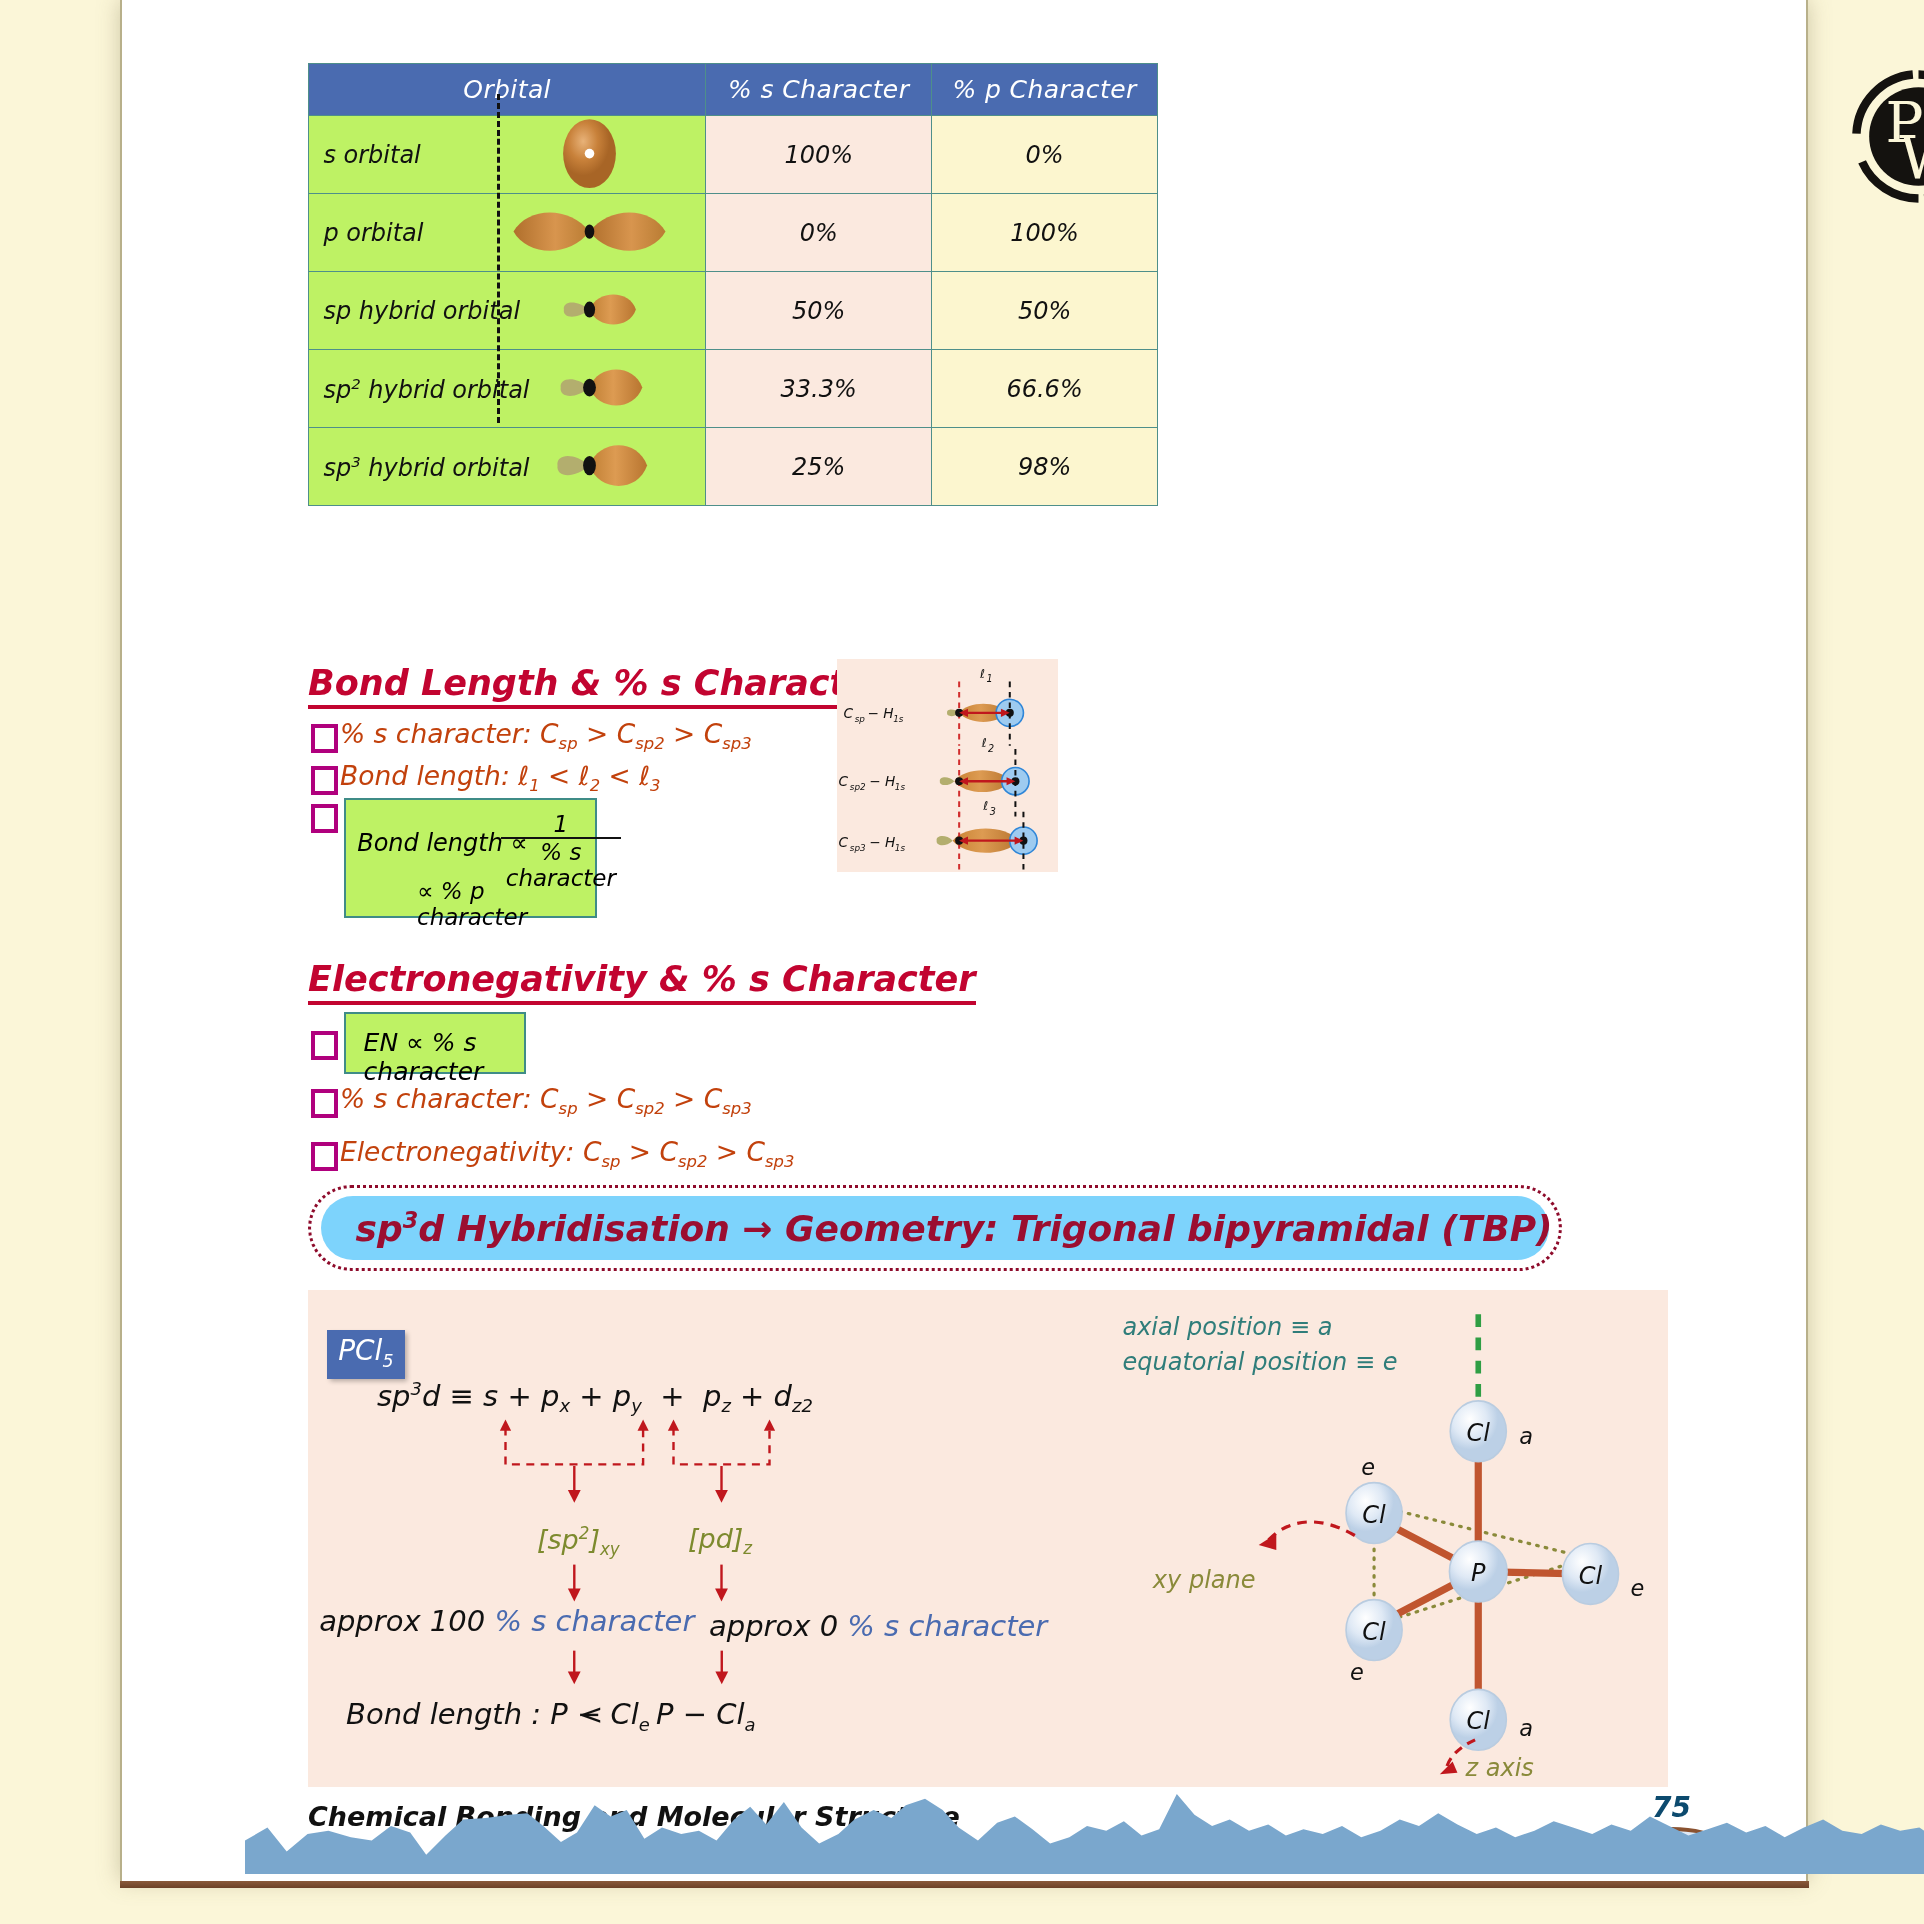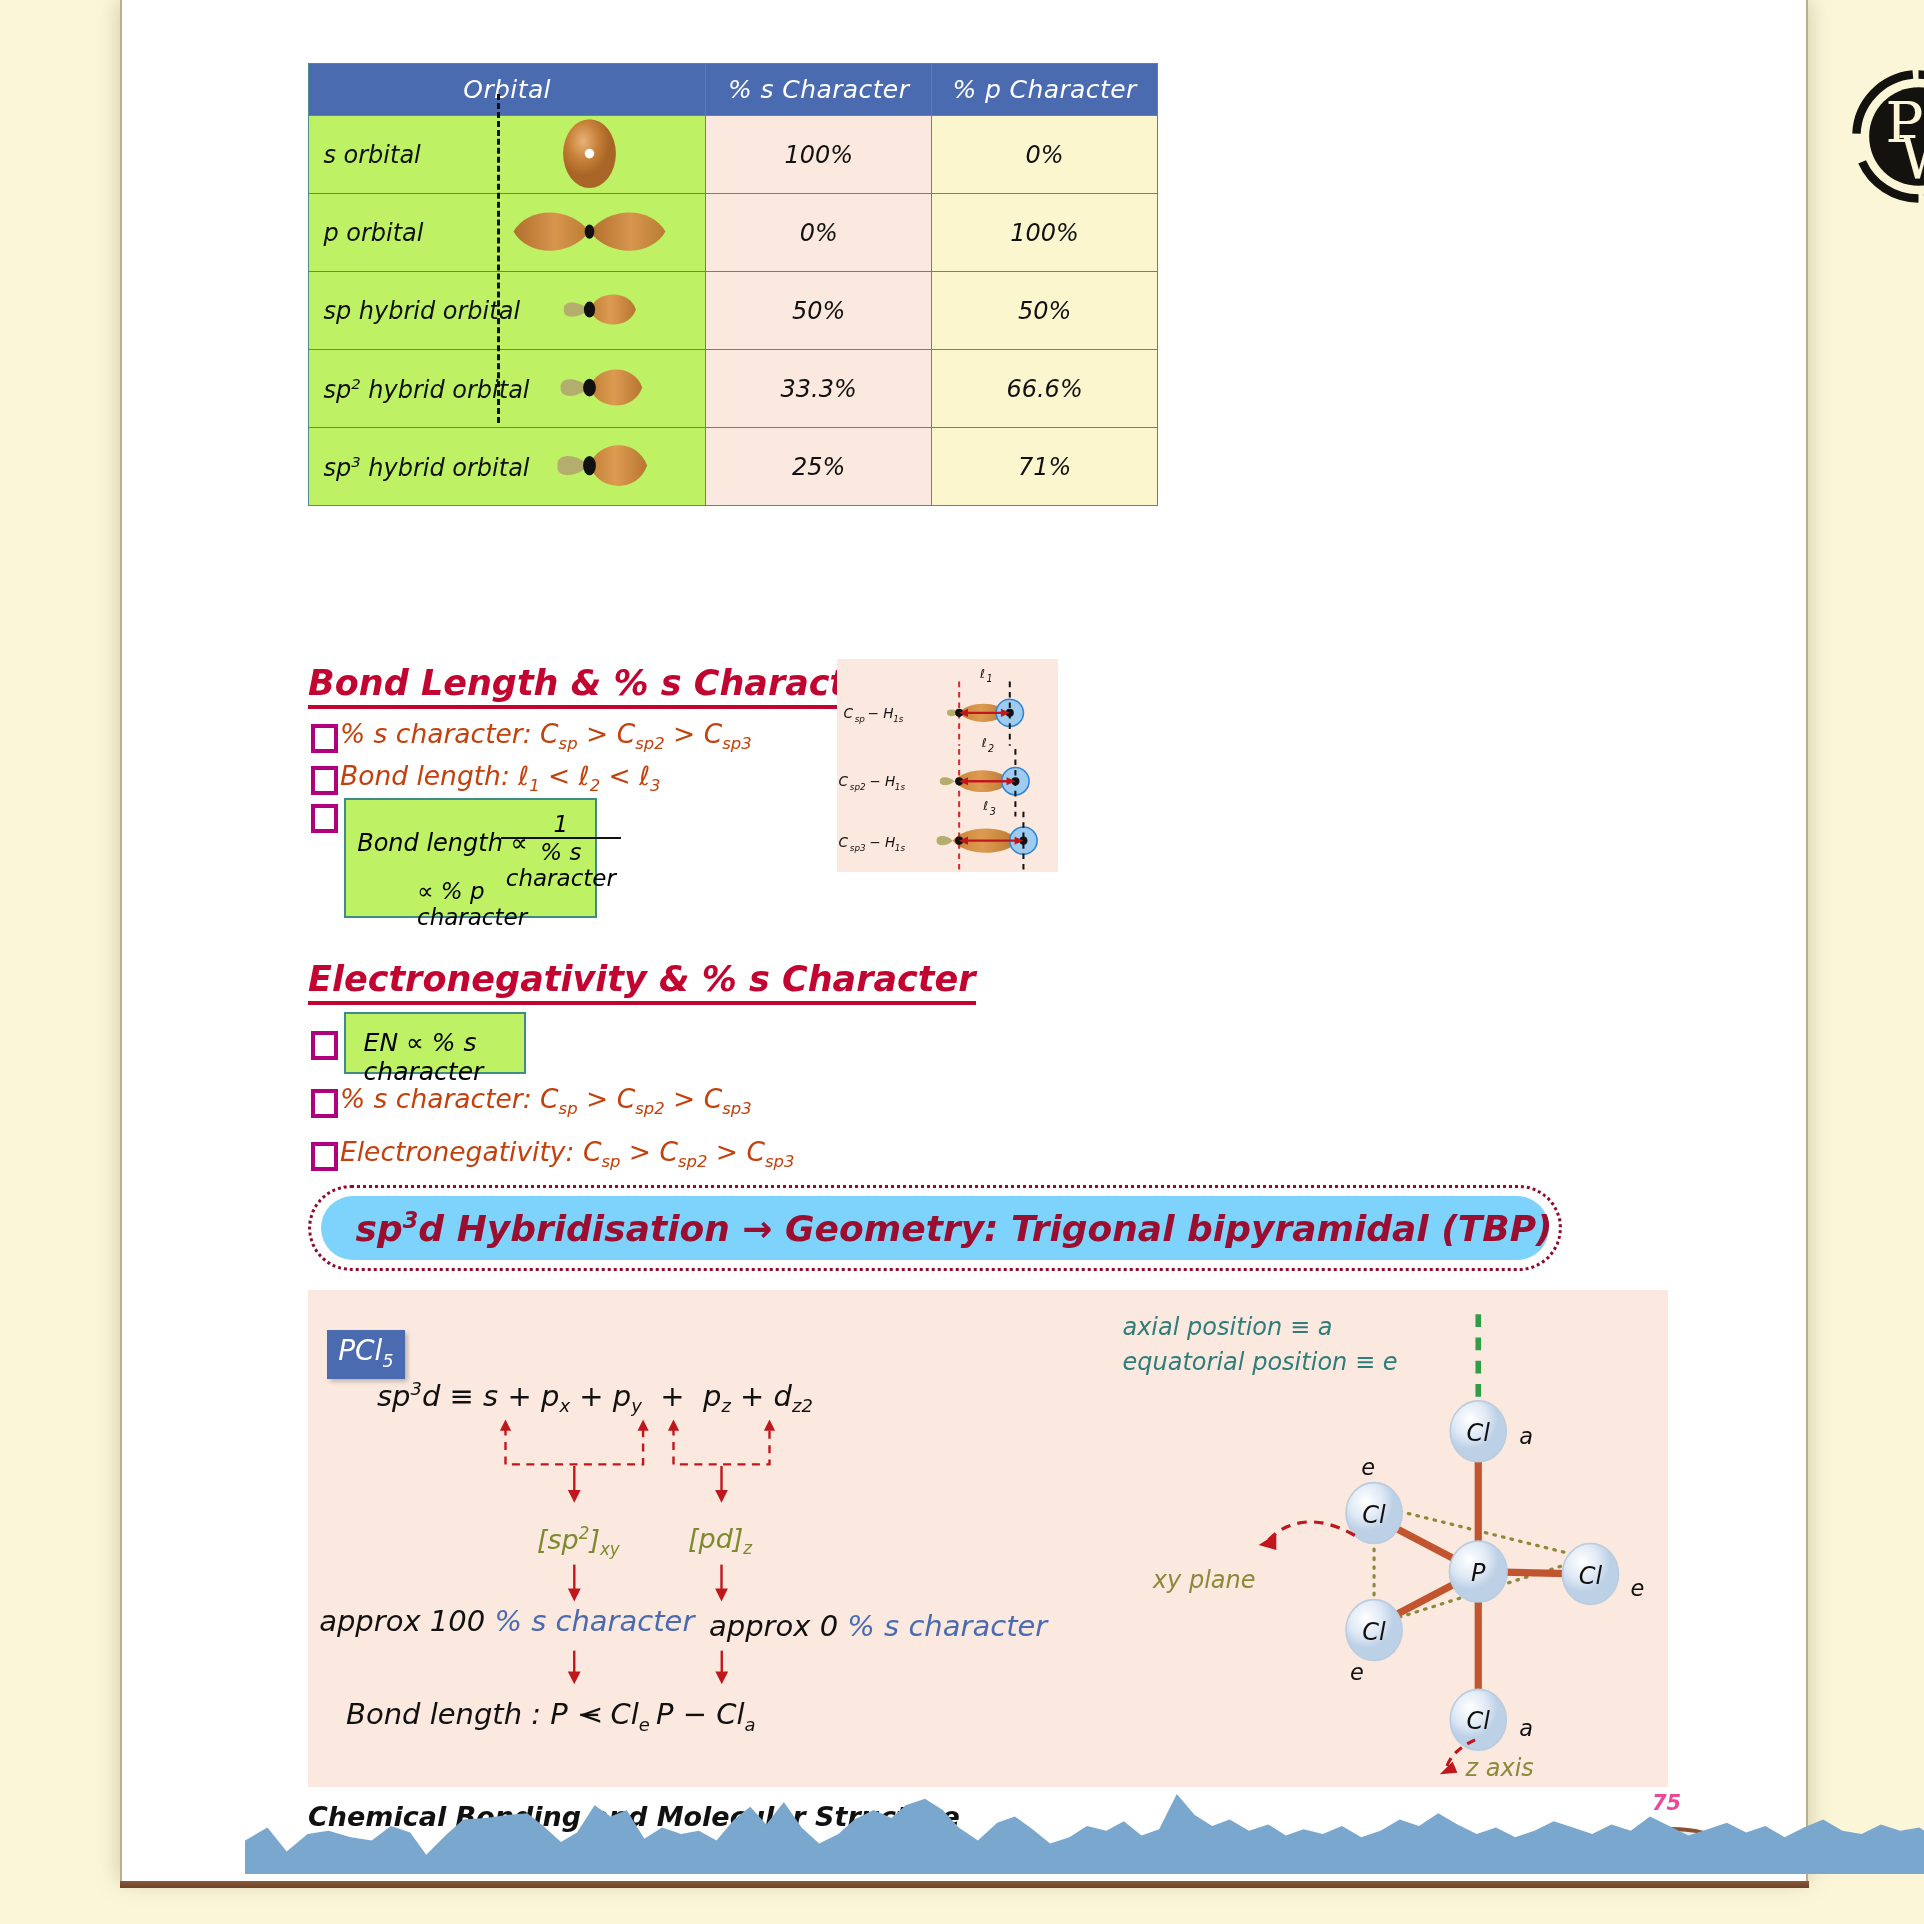--- a/index.html
+++ b/index.html
@@ -114,21 +114,21 @@
   .eq{position:absolute;font-size:29px;font-style:italic;color:#111;white-space:nowrap;}
   .olive{color:#7d8a2e;}
   .blue-s{color:#4a6bb0;}
 
   .footer-title{
     position:absolute;left:186px;top:1801px;
     font-size:27px;font-weight:bold;font-style:italic;color:#111;
   }
   .pagenum{
     position:absolute;left:1530px;top:1791px;
-    font-size:21px;font-weight:bold;font-style:italic;color:#ec4899;z-index:3;
+    font-size:28px;font-weight:bold;font-style:italic;color:#0c4a6e;z-index:3;
   }
   .pagedisc{position:absolute;left:1500px;top:1819px;width:104px;height:37px;}
 </style>
 </head>
 <body>
 
 <div class="page">
 
   <div class="logo">
     <svg viewBox="0 0 100 100" width="141" height="141">
@@ -234,21 +234,21 @@
           <span class="orb-row-label">sp<sup class="sup">3</sup> hybrid orbital</span>
           <span class="orb-art">
             <svg viewBox="0 0 300 95" width="241" height="76">
               <path d="M150 47 C131 30 108 32 110 47 C108 62 131 64 150 47 Z" fill="#b3ae6e"></path>
               <path d="M150 47 C161 14 210 12 222 47 C210 82 161 80 150 47 Z" fill="url(#gh1)"></path>
               <ellipse cx="150" cy="47" rx="8" ry="12" fill="#111"></ellipse>
             </svg>
           </span>
         </td>
         <td class="c-s">25%</td>
-        <td class="c-p">71%</td>
+        <td class="c-p">98%</td>
       </tr>
     </tbody>
   </table>
   <div class="axis-line"></div>
 
   <div class="sec-head" style="left:186px;top:663px;">Bond Length &amp; % s Character</div>
 
   <div class="bullet" style="left:189px;top:724px;"></div>
   <div class="btext" style="left:218px;top:718px;">
     % s character: <i>C</i><span class="sub">sp</span> &gt; <i>C</i><span class="sub">sp2</span> &gt; <i>C</i><span class="sub">sp3</span>

